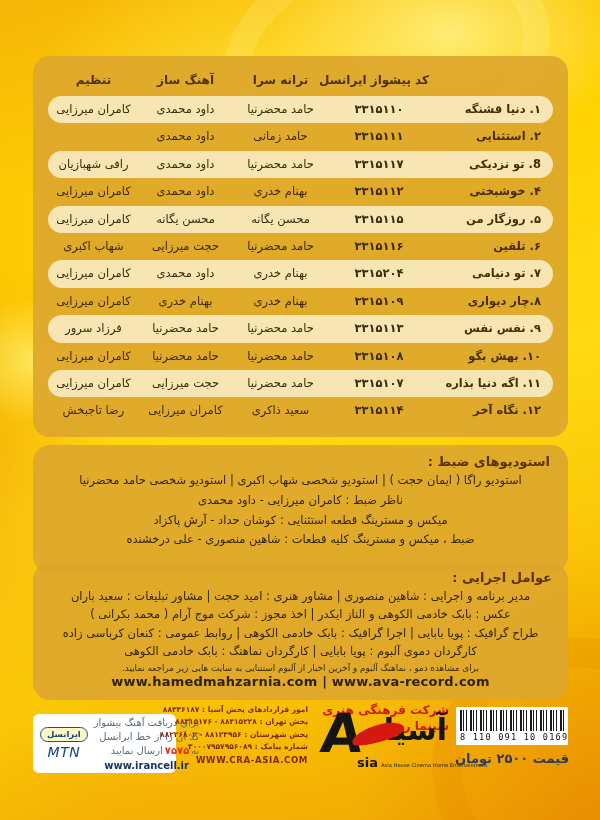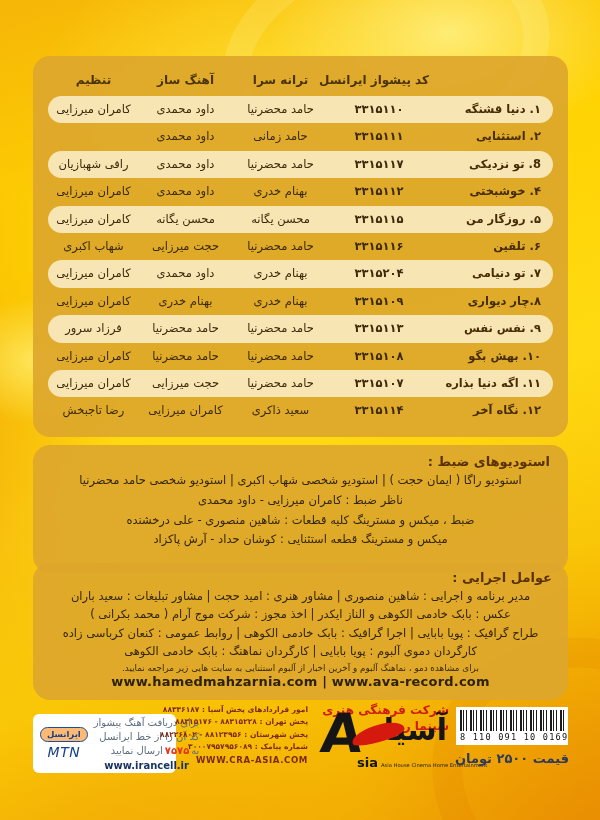--- a/index.html
+++ b/index.html
@@ -34,21 +34,21 @@
   .sec-title{font-size:13px;font-weight:bold;color:#5a3100;text-align:right;margin:3px 2px 2px;}
   .sec-line{font-size:11.5px;text-align:center;line-height:1.72;white-space:nowrap;color:#342608;}
   .studios{top:445px;height:128px;padding:6px 16px;}
   .credits{top:563px;height:137px;padding:4px 14px;}
   .credits .sec-line{line-height:1.6;}
   .note{font-size:8.8px;text-align:center;color:#3a2a0c;margin-top:2px;white-space:nowrap;}
   .websites{font-size:13px;font-weight:bold;text-align:center;color:#2e2206;direction:ltr;margin-top:1px;letter-spacing:.2px;}
 
   .irancell{position:absolute;left:33px;top:714px;width:143px;height:59px;background:#fff;border-radius:6px;display:flex;align-items:center;gap:6px;padding:5px 7px;box-sizing:border-box;}
   .ir-logo{width:48px;display:flex;flex-direction:column;align-items:center;gap:2px;}
-  .ir-pill{background:#fdba74;border:1.5px solid #1a4e9b;border-radius:9px;color:#14418a;font-size:8.5px;font-weight:bold;padding:1px 6px 2px;direction:rtl;white-space:nowrap;}
+  .ir-pill{background:#fef9c3;border:1.5px solid #1a4e9b;border-radius:9px;color:#14418a;font-size:8.5px;font-weight:bold;padding:1px 6px 2px;direction:rtl;white-space:nowrap;}
   .ir-mtn{color:#14418a;font-weight:normal;font-style:italic;font-size:14px;letter-spacing:.5px;}
   .ir-text{flex:1;direction:rtl;text-align:right;}
   .ir-line{font-size:10px;color:#5c6e7e;line-height:1.4;white-space:nowrap;}
   .ir-code{color:#e8351d;font-weight:bold;margin:0 2px;}
   .ir-site{font-size:10px;font-weight:bold;color:#16335f;direction:ltr;text-align:center;margin-top:2px;}
 
   .dist{position:absolute;left:194px;top:704px;width:114px;direction:rtl;text-align:right;color:#7c2a16;}
   .dist-line{font-size:7.5px;line-height:1.65;white-space:nowrap;font-weight:bold;}
   .dist-site{font-size:8.6px;font-weight:bold;letter-spacing:.6px;direction:ltr;text-align:right;margin-top:1px;color:#7c2a16;}
 
@@ -163,22 +163,22 @@
       <span class="c">سعید ذاکری</span>
       <span class="c">کامران میرزایی</span>
       <span class="c">رضا تاجبخش</span>
     </div>
   </div>
 
   <div class="panel studios" dir="rtl">
     <div class="sec-title">استودیوهای ضبط :</div>
     <div class="sec-line">استودیو راگا ( ایمان حجت ) | استودیو شخصی شهاب اکبری | استودیو شخصی حامد محضرنیا</div>
     <div class="sec-line">ناظر ضبط : کامران میرزایی - داود محمدی</div>
+    <div class="sec-line">میکس و مسترینگ قطعه استثنایی : کوشان حداد - آرش پاکزاد</div>
     <div class="sec-line">ضبط ، میکس و مسترینگ کلیه قطعات : شاهین منصوری - علی درخشنده</div>
-    <div class="sec-line">میکس و مسترینگ قطعه استثنایی : کوشان حداد - آرش پاکزاد</div>
   </div>
 
   <div class="panel credits" dir="rtl">
     <div class="sec-title">عوامل اجرایی :</div>
     <div class="sec-line">مدیر برنامه و اجرایی : شاهین منصوری | مشاور هنری : امید حجت | مشاور تبلیغات : سعید باران</div>
     <div class="sec-line">عکس : بابک خادمی الکوهی و الناز ایکدر | اخذ مجوز : شرکت موج آرام ( محمد بکرانی )</div>
     <div class="sec-line">طراح گرافیک : پویا بابایی | اجرا گرافیک : بابک خادمی الکوهی | روابط عمومی : کنعان کرباسی زاده</div>
     <div class="sec-line">کارگردان دموی آلبوم : پویا بابایی | کارگردان نماهنگ : بابک خادمی الکوهی</div>
     <div class="note">برای مشاهده دمو ، نماهنگ آلبوم و آخرین اخبار از آلبوم استثنایی به سایت هایی زیر مراجعه نمایید.</div>
     <div class="websites">www.hamedmahzarnia.com  |  www.ava-record.com</div>

